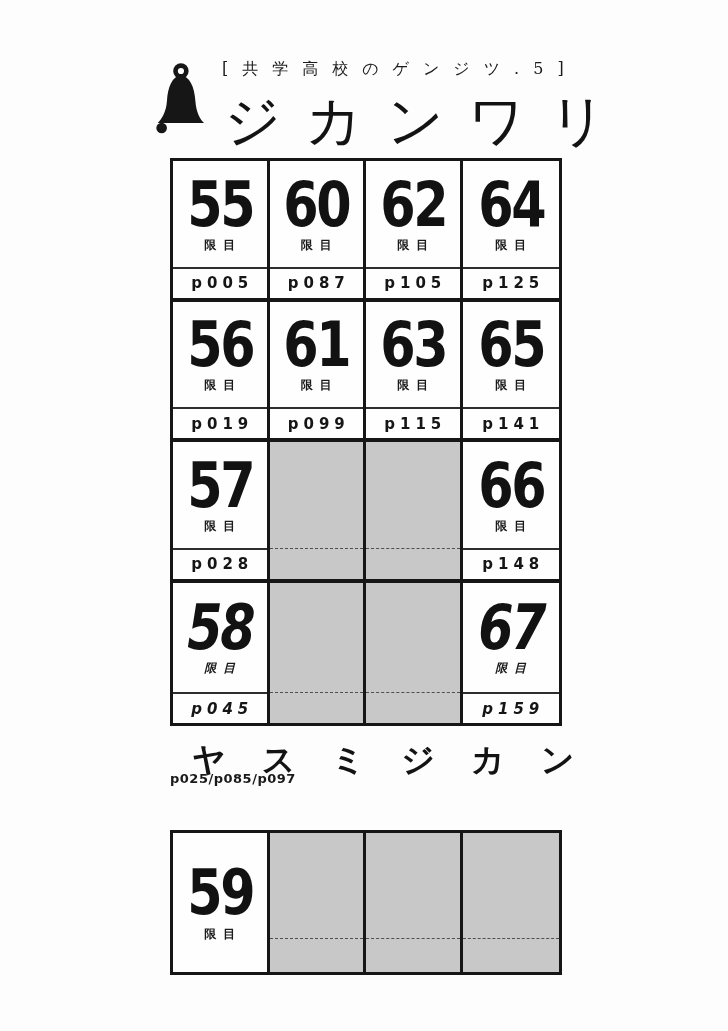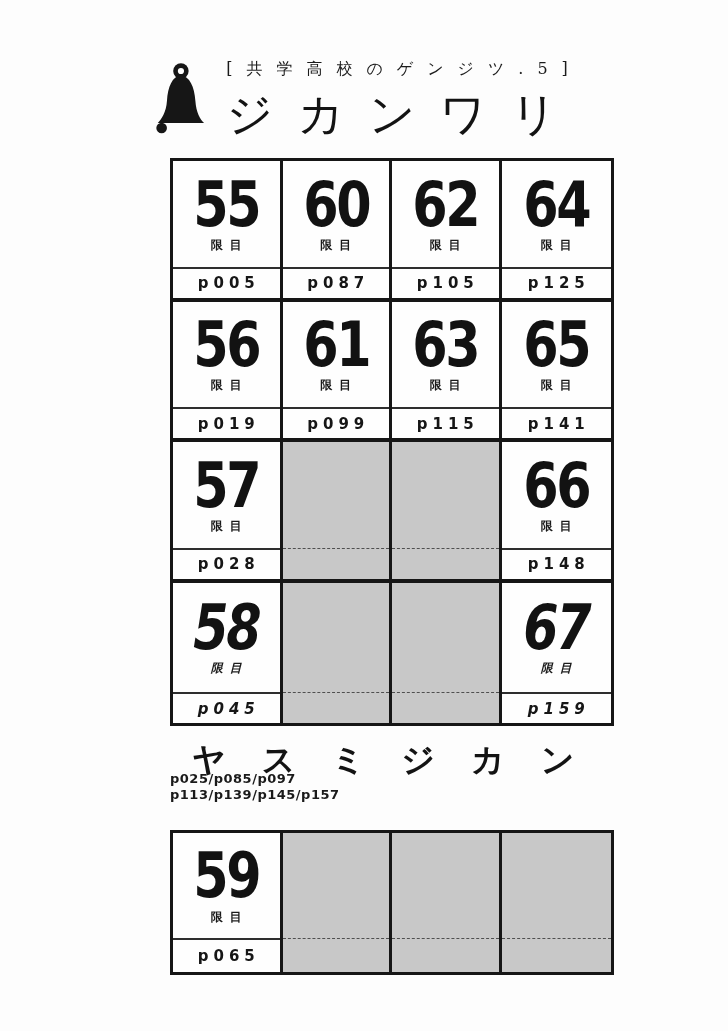--- a/index.html
+++ b/index.html
@@ -18,39 +18,39 @@
 
   
   .bell {
     position: absolute;
     left: 152px; top: 62px;
     width: 54px; height: 74px;
   }
   .subtitle {
     position: absolute;
     left: 222px; top: 59px; width: 364px;
-    text-align: center; white-space: nowrap;
+    white-space: nowrap;
     font-family: "DejaVu Serif", serif;
     font-size: 16px; letter-spacing: 14px;
     color: #1b1b1b;
   }
   .title {
     position: absolute;
     left: 224px; top: 84px; width: 360px;
     text-align: center; white-space: nowrap;
     font-family: "DejaVu Serif", serif;
-    font-size: 46px; letter-spacing: 24px;
+    font-size: 56px; letter-spacing: 24px;
     font-weight: 500;
     color: #131313;
   }
 
   
   .grid {
     position: absolute;
-    left: 170px; width: 444px;
+    left: 170px; width: 392px;
     border: 3px solid #161616;
     background: #a3a3a3;
     display: grid;
     grid-template-columns: repeat(4, 1fr);
   }
   .grid.main { top: 158px; height: 568px; grid-template-rows: repeat(4, 1fr); }
   .grid.extra { top: 830px; height: 145px; grid-template-rows: 1fr; }
 
   .cell {
     display: flex; flex-direction: column;
@@ -244,30 +244,28 @@
         <div class="cell-num">67</div>
         <div class="cell-label">限目</div>
       </div>
       <div class="cell-page">p159</div>
     </div>
 
   </div>
 
   <div class="break-title">ヤスミジカン</div>
   <div class="break-pages l1">p025/p085/p097</div>
-  <div class="break-pages l2">p113/p139/p145/p157</div>
 
   <div class="grid extra">
 
     <div class="cell">
       <div class="cell-main">
         <div class="cell-num">59</div>
         <div class="cell-label">限目</div>
       </div>
-      <div class="cell-page">p065</div>
     </div>
 
     <div class="cell gray">
       <div class="cell-main"></div>
       <div class="cell-page"></div>
     </div>
 
     <div class="cell gray">
       <div class="cell-main"></div>
       <div class="cell-page"></div>

